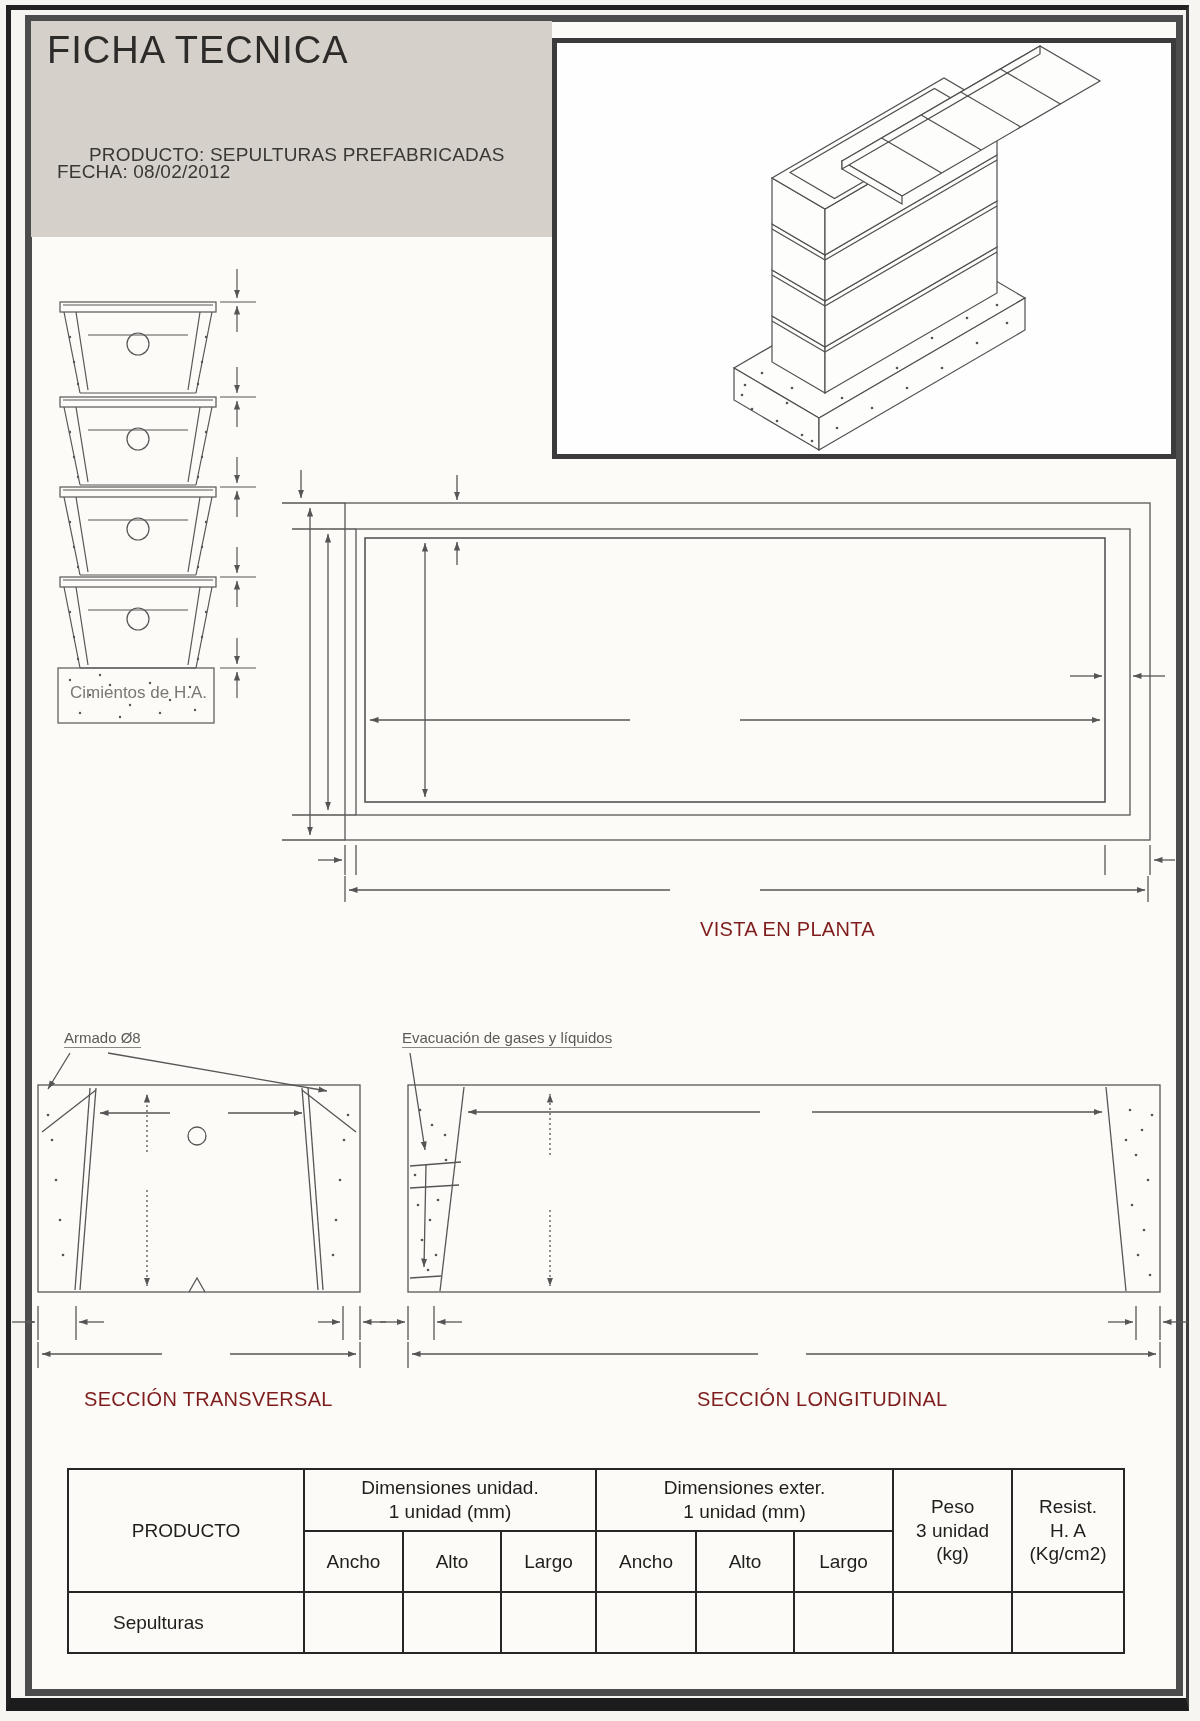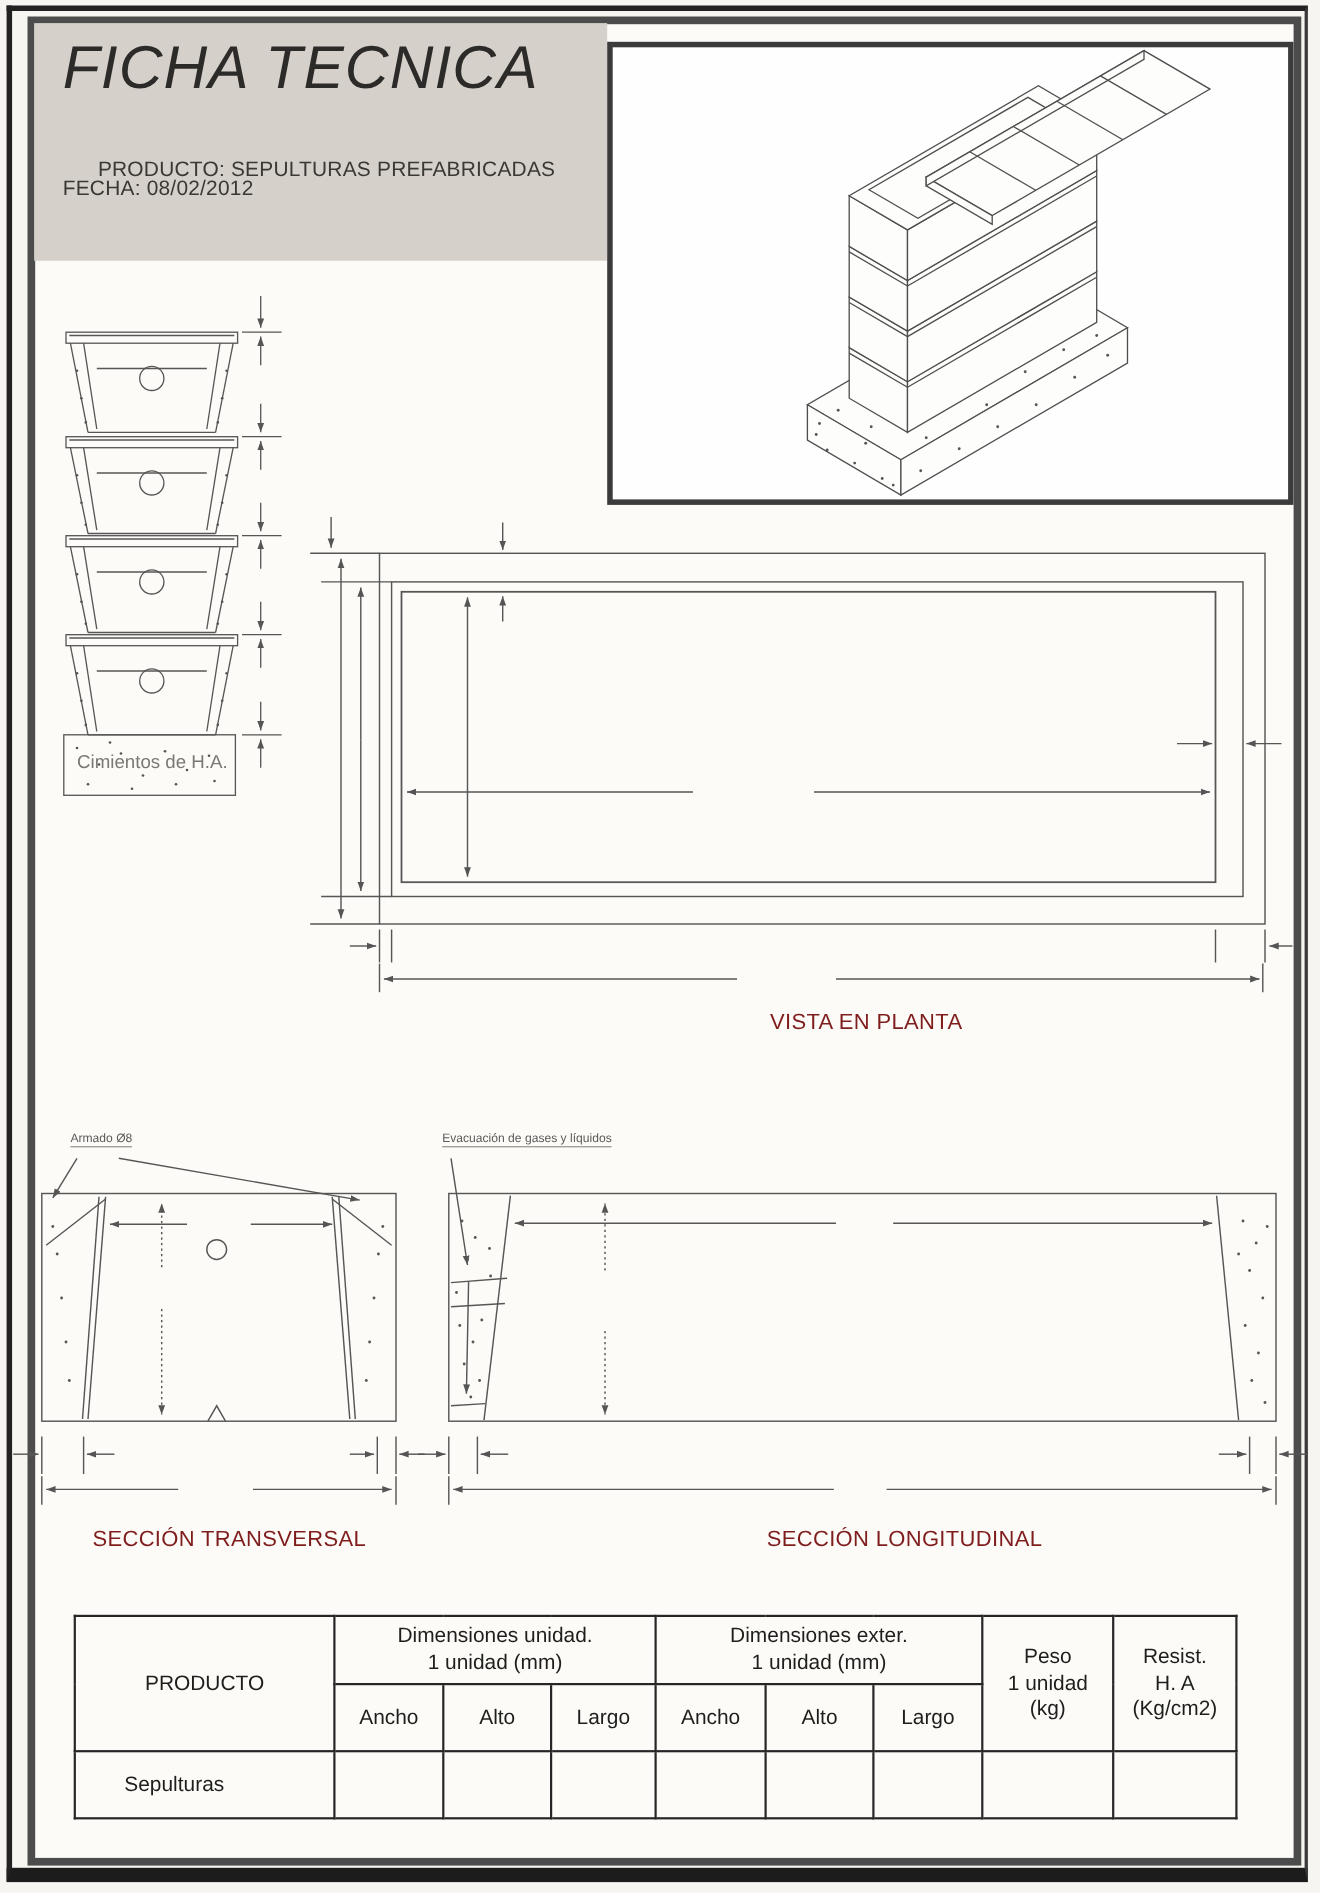--- a/index.html
+++ b/index.html
@@ -4,29 +4,29 @@
 <style>
   html,body{margin:0;padding:0;background:#eceae6;}
   .page{position:relative;width:1200px;height:1721px;background:#f7f5f2;overflow:hidden;
         font-family:"Liberation Sans", sans-serif;}
   .outer-frame{position:absolute;left:6px;top:5px;width:1183px;height:1706px;
         border-top:5px solid #222;border-left:5px solid #222;border-right:3px solid #3a3a3a;
         border-bottom:13px solid #1c1c1c;box-sizing:border-box;}
   .inner-frame{position:absolute;left:25px;top:15px;width:1158px;height:1681px;
         border:7px solid #4c4c4c;box-sizing:border-box;background:#fcfbf8;}
   .header-box{position:absolute;left:31px;top:21px;width:521px;height:216px;background:#d5d0c9;}
-  .title{position:absolute;left:26px;top:8px;font-size:55px;color:#2d2b29;letter-spacing:1px;font-style:italic;}
+  .title{position:absolute;left:16px;top:8px;font-size:38px;color:#2d2b29;letter-spacing:1px;}
   .meta{position:absolute;left:26px;font-size:19px;color:#3a3835;letter-spacing:.2px;}
   .meta.product{top:123px;margin-left:32px;}
   .meta.date{top:140px;}
   .iso-box{position:absolute;left:552px;top:38px;width:624px;height:421px;background:#fefefe;
         border:5px solid #3b3b3b;box-sizing:border-box;}
   svg{position:absolute;overflow:visible;}
   .caption{position:absolute;font-size:20px;color:#7f1d1d;letter-spacing:.3px;white-space:nowrap;}
-  .lbl{position:absolute;font-size:11px;color:#5c5a58;border-bottom:1px solid #8a8885;
+  .lbl{position:absolute;font-size:15px;color:#5c5a58;border-bottom:1px solid #8a8885;
         padding-bottom:1px;white-space:nowrap;}
   .foundation-lbl{position:absolute;font-size:17px;color:#7a7874;white-space:nowrap;}
   table.spec{position:absolute;left:67px;top:1468px;width:1056px;height:184px;
         border-collapse:collapse;table-layout:fixed;}
   table.spec th, table.spec td{border:2px solid #262626;font-weight:normal;font-size:19px;
         color:#1e1e1c;text-align:center;vertical-align:middle;padding:0;background:#fcfbf8;}
   table.spec .prod-cell{text-align:left;padding-left:44px;}
   table.spec .hdr2{line-height:1.25;}
 </style>
 </head>
@@ -415,21 +415,21 @@
       <th colspan="3" class="hdr2">
         <div>Dimensiones unidad.</div>
         <div>1 unidad (mm)</div>
       </th>
       <th colspan="3" class="hdr2">
         <div>Dimensiones exter.</div>
         <div>1 unidad (mm)</div>
       </th>
       <th rowspan="2" class="hdr2">
         <div>Peso</div>
-        <div>1 unidad</div>
+        <div>3 unidad</div>
         <div>(kg)</div>
       </th>
       <th rowspan="2" class="hdr2">
         <div>Resist.</div>
         <div>H. A</div>
         <div>(Kg/cm2)</div>
       </th>
     </tr>
     <tr style="height:61px">
       <th>Ancho</th>

